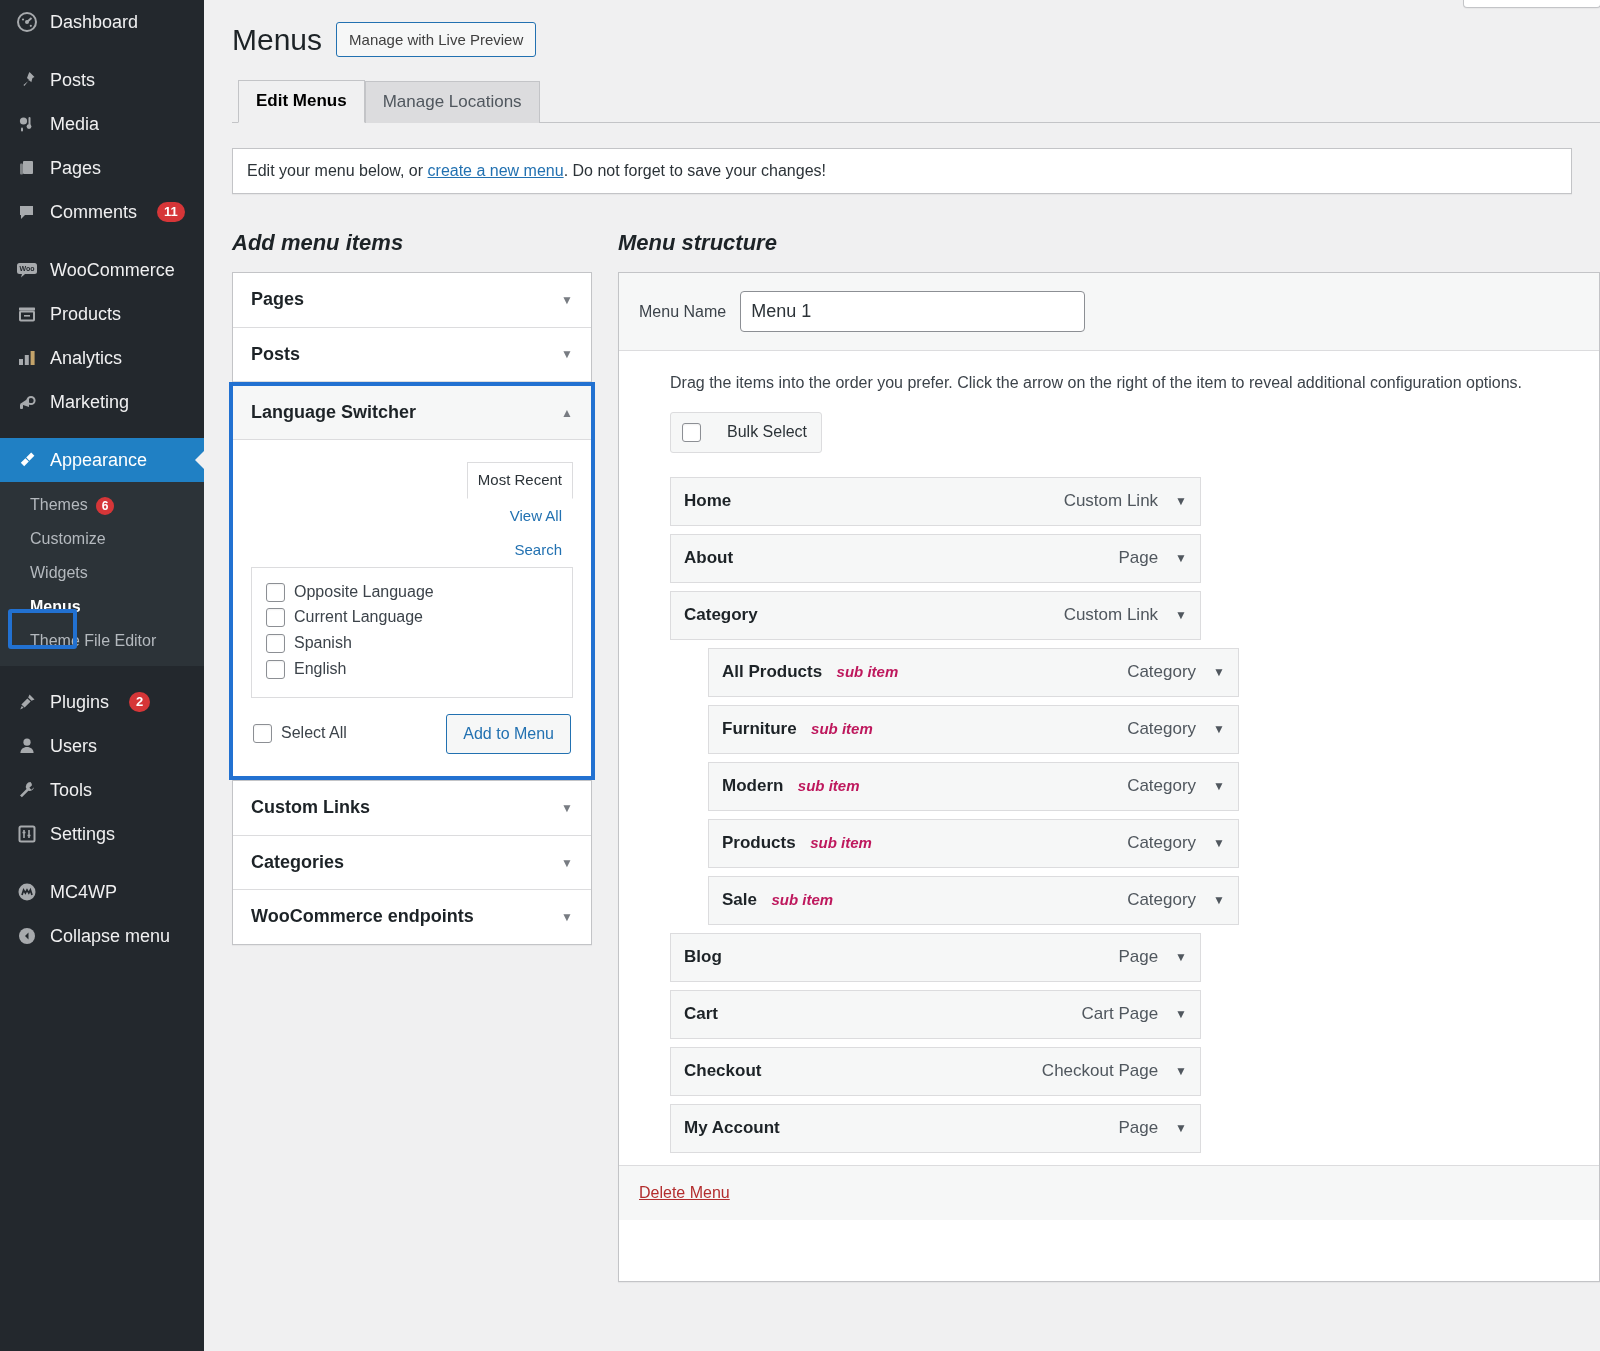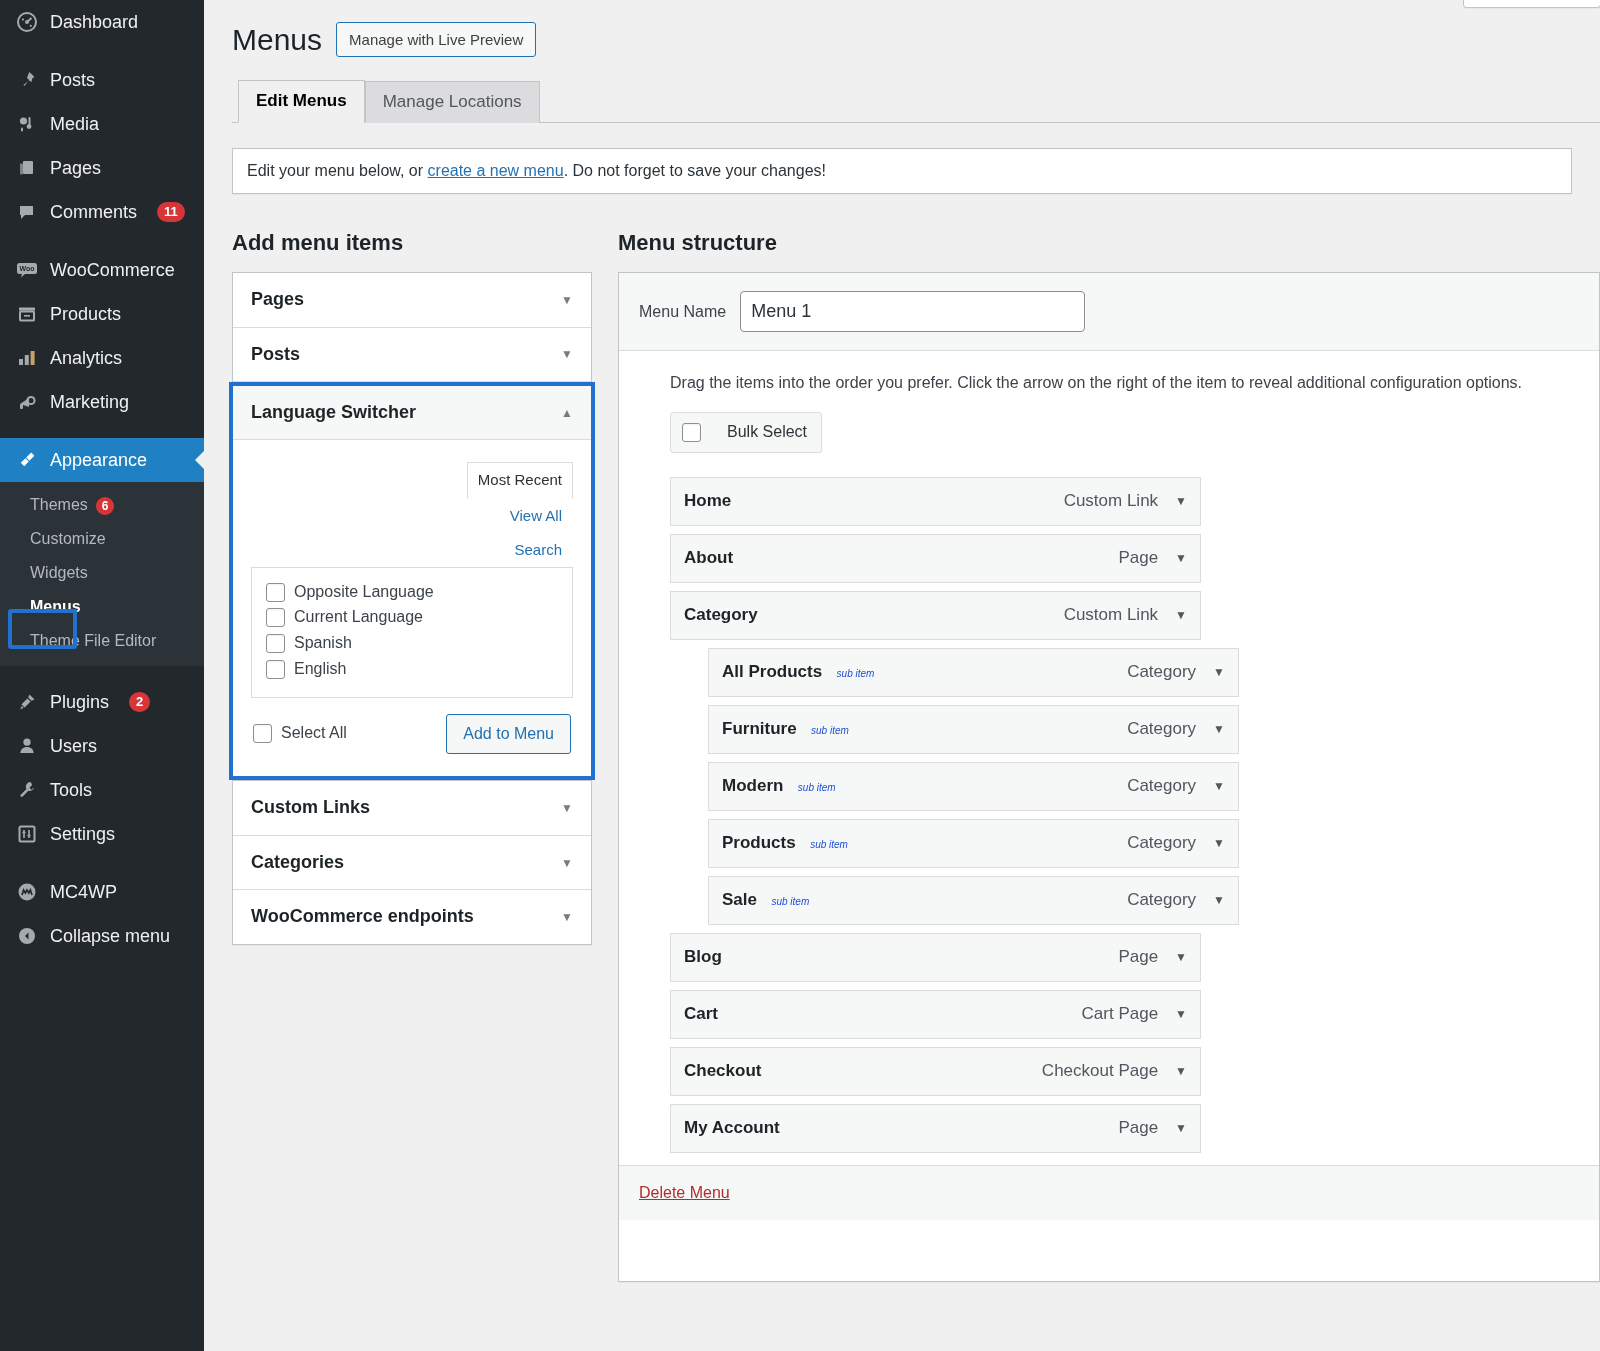--- a/index.html
+++ b/index.html
@@ -110,21 +110,21 @@
     box-shadow:0 1px 1px rgba(0,0,0,.04);
   }
   .notice a { color:#2271b1; }
 
   
   .columns { display:flex; margin:36px 0 0 28px; }
   .col-left { width:360px; flex:0 0 360px; }
   .col-right { flex:1; margin-left:26px; }
 
   h2.section-title {
-    margin:0 0 16px 0; font-size:22px; font-weight:600; color:#1d2327;
+    margin:0 0 16px 0; font-size:22px; font-weight:600; color:#1d2327;font-style:italic;
   }
   h2.section-title.structure { margin-left:0; }
 
   .accordion {
     background:#fff; border:1px solid #c3c4c7;
     box-shadow:0 1px 1px rgba(0,0,0,.04);
   }
   .acc-item { border-bottom:1px solid #dcdcde; }
   .acc-item:last-child { border-bottom:none; }
   .acc-head {
@@ -205,21 +205,21 @@
 
   .menu-items { margin-top:24px; }
   .menu-row {
     background:#f6f7f7; border:1px solid #dcdcde;
     display:flex; align-items:center; justify-content:space-between;
     padding:0 13px; height:49px; margin-bottom:8px;
     cursor:move; width:531px;
   }
   .menu-row.sub { margin-left:38px; width:531px; }
   .mi-title { font-size:17px; font-weight:700; color:#1d2327; }
-  .mi-sub { font-size:10px; font-style:italic; color:#1d4ed8; margin-left:10px; font-weight:400;}
+  .mi-sub { font-size:15px; font-style:italic; color:#be185d; margin-left:10px; font-weight:700;}
   .mi-right { display:flex; align-items:center; gap:17px; }
   .mi-type { font-size:17px; color:#50575e; }
   .mi-caret { color:#50575e; font-size:12px; line-height:1; }
 
   .structure-foot {
     border-top:1px solid #dcdcde; background:#f6f7f7;
     margin-top:12px; padding:18px 20px;
   }
   .delete-menu {
     font-size:16px; color:#b32d2e; text-decoration:underline; cursor:pointer;

